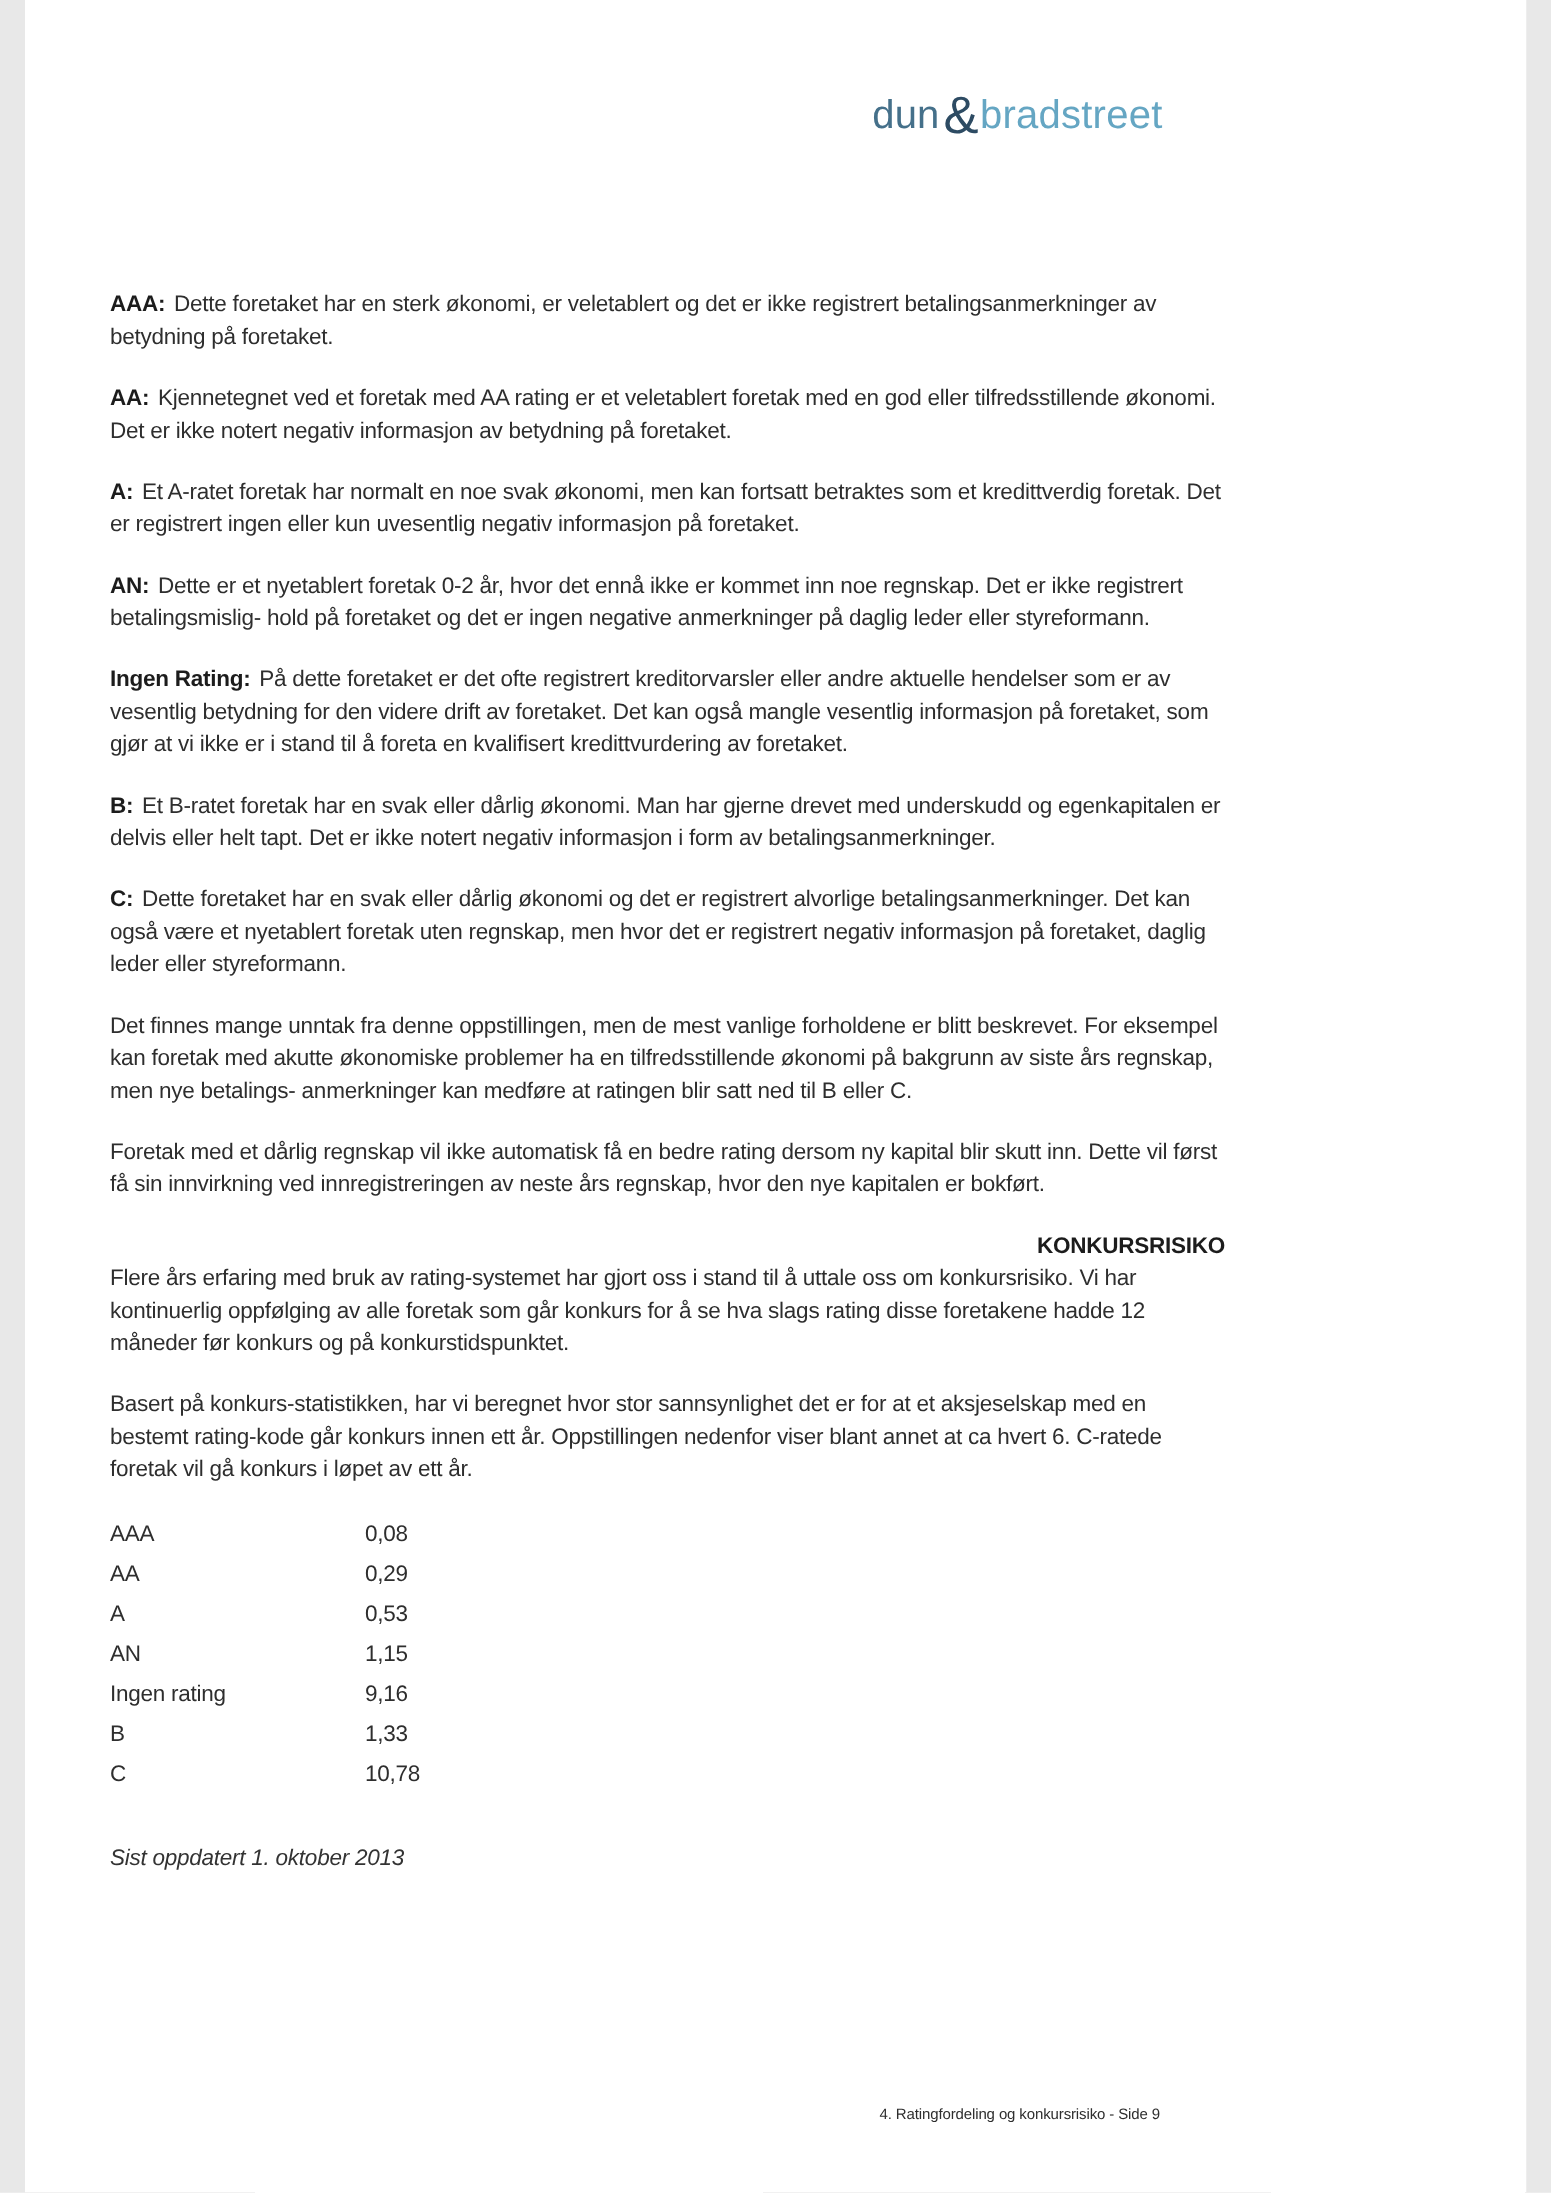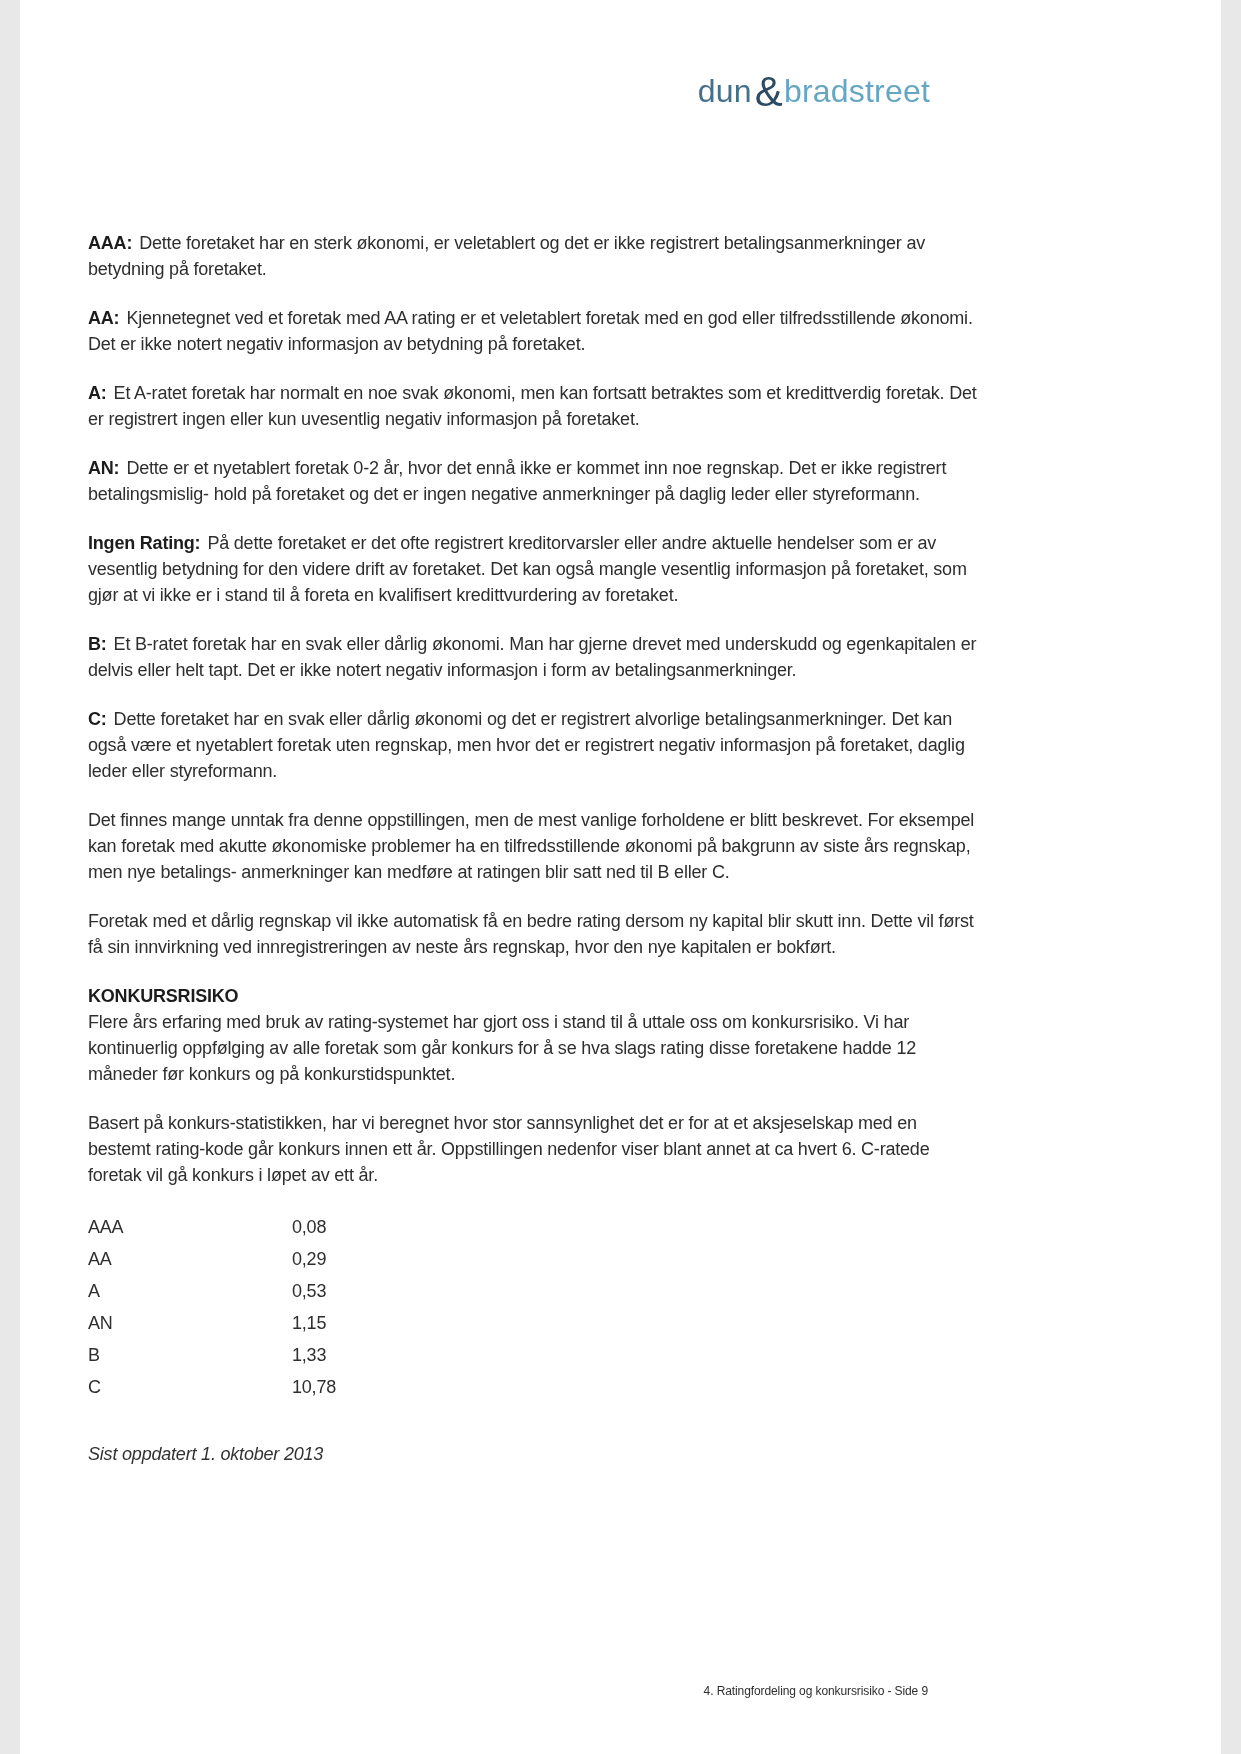--- a/index.html
+++ b/index.html
@@ -43,21 +43,21 @@
     left: 68px;
     top: 230px;
     width: 892px;
     font-size: 18px;
     line-height: 26px;
     letter-spacing: -0.2px;
   }
   .para { margin: 0 0 23px 0; }
   .plabel { font-weight: bold; color: #1c1c1c; margin-right: 7px; }
   .plabel:empty { margin-right: 0; }
-  .section-heading { font-weight: bold; color: #1c1c1c; }
+  .section-heading { font-weight: bold; color: #1c1c1c; text-align: right; }
 
   
   .rating-table { margin-top: 2px; }
   .trow { display: flex; line-height: 32px; }
   .thead-row { line-height: 26px; margin-bottom: 6px; font-weight: bold; color: #1c1c1c; letter-spacing: -0.2px; }
   .col-cat { width: 244px; flex: 0 0 auto; }
   .trow .col-cat { width: 204px; }
   .col-val { width: 75px; flex: 0 0 auto; text-align: left; }
   .thead-row .col-val-h { text-align: left; width: auto; }
 
@@ -124,20 +124,24 @@
       </div>
       <div class="trow">
         <span class="col-cat">A</span>
         <span class="col-val">0,53</span>
       </div>
       <div class="trow">
         <span class="col-cat">AN</span>
         <span class="col-val">1,15</span>
       </div>
       <div class="trow">
+        <span class="col-cat">Ingen rating</span>
+        <span class="col-val">9,16</span>
+      </div>
+      <div class="trow">
         <span class="col-cat">B</span>
         <span class="col-val">1,33</span>
       </div>
       <div class="trow">
         <span class="col-cat">C</span>
         <span class="col-val">10,78</span>
       </div>
     </div>
 
     <div class="footnote">Sist oppdatert 1. oktober 2013</div>

